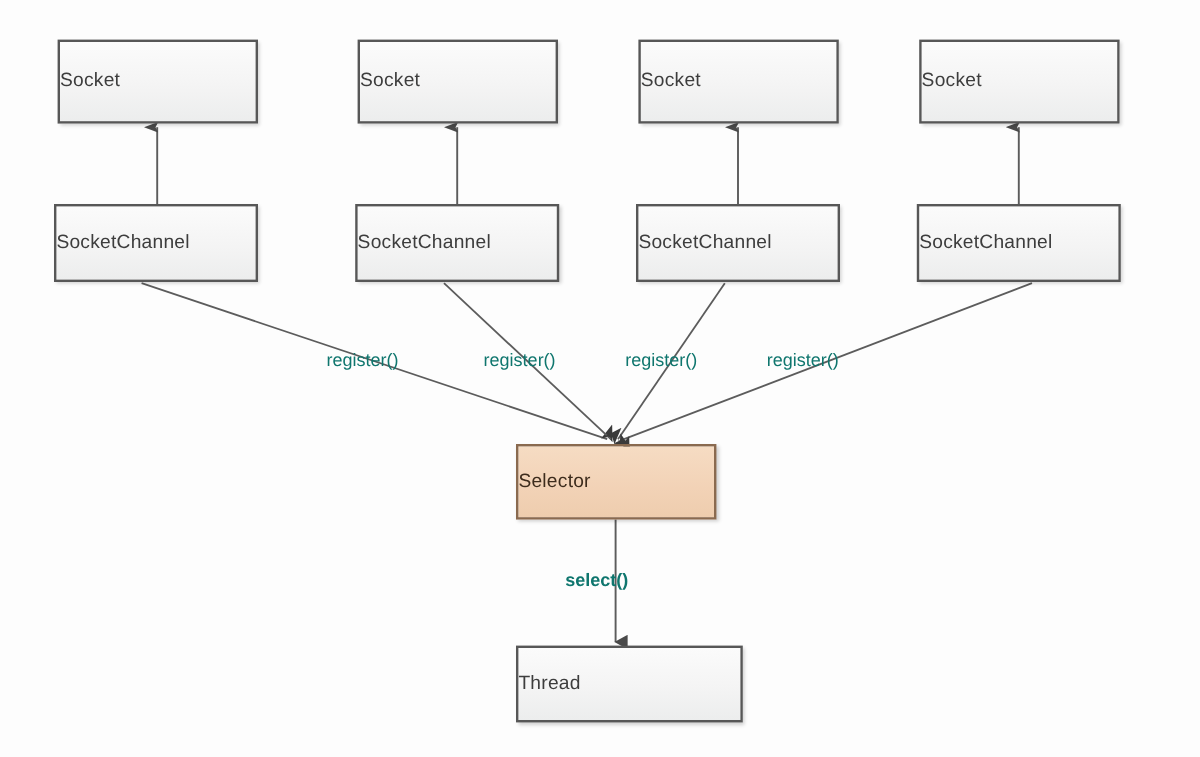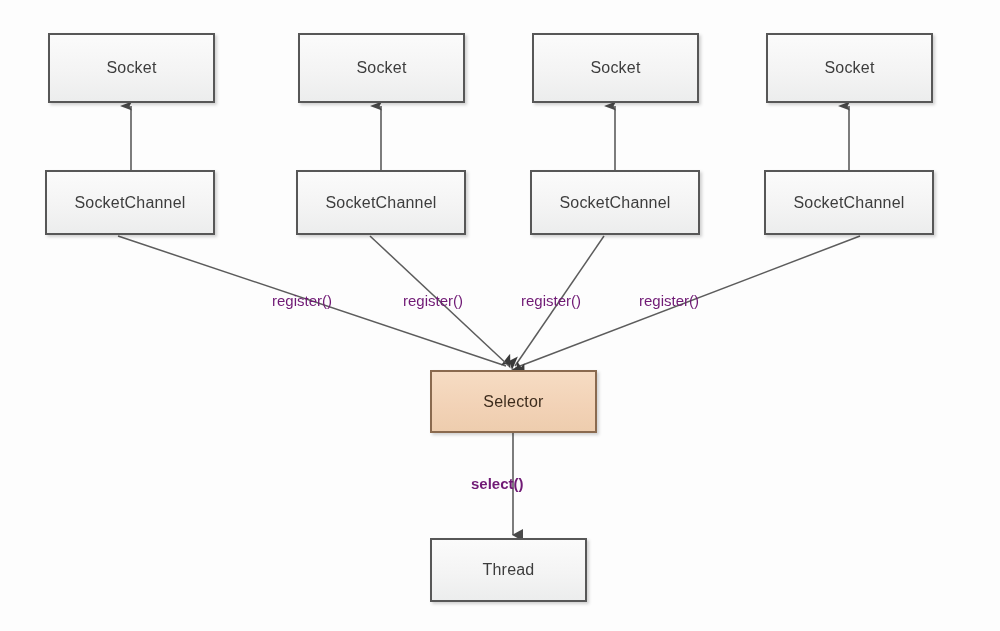--- a/index.html
+++ b/index.html
@@ -24,38 +24,37 @@
     top: 0;
     width: 1000px;
     height: 631px;
     pointer-events: none;
   }
   .node {
     position: absolute;
     box-sizing: border-box;
     display: flex;
     align-items: center;
-    justify-content: center;
     border: 2px solid #575757;
     background: linear-gradient(to bottom, #fbfbfb 0%, #f4f4f4 55%, #eceded 100%);
     box-shadow: 2px 2px 3px rgba(0,0,0,0.18);
     color: #3d3d3d;
     font-size: 16px;
     letter-spacing: 0.2px;
     white-space: nowrap;
   }
   .node.accent {
     border: 2px solid #8a6a4f;
     background: linear-gradient(to bottom, #f6dcc3 0%, #f2d2b6 60%, #eecdae 100%);
     color: #3d2c1d;
   }
   .edge-label {
     position: absolute;
     font-size: 15px;
-    color: #701a75;
+    color: #0f766e;
     white-space: nowrap;
     background: transparent;
   }
 </style>
 </head>
 <body>
 
 <div id="canvas">
 
   <svg class="edge-layer" viewBox="0 0 1000 631" width="1000" height="631" xmlns="http://www.w3.org/2000/svg">
@@ -113,21 +112,21 @@
     <span>SocketChannel</span>
   </div>
   <div class="node" style="left:764px; top:170px; width:170px; height:65px;">
     <span>SocketChannel</span>
   </div>
 
   <div class="node accent" style="left:430px; top:370px; width:167px; height:63px;">
     <span>Selector</span>
   </div>
 
-  <div class="node" style="left:430px; top:538px; width:157px; height:64px;">
+  <div class="node" style="left:430px; top:538px; width:189px; height:64px;">
     <span>Thread</span>
   </div>
 
   <div class="edge-label" style="left:272px; top:292px;">register()</div>
   <div class="edge-label" style="left:403px; top:292px;">register()</div>
   <div class="edge-label" style="left:521px; top:292px;">register()</div>
   <div class="edge-label" style="left:639px; top:292px;">register()</div>
 
   <div class="edge-label" style="left:471px; top:475px;font-weight:bold;">select()</div>
 

